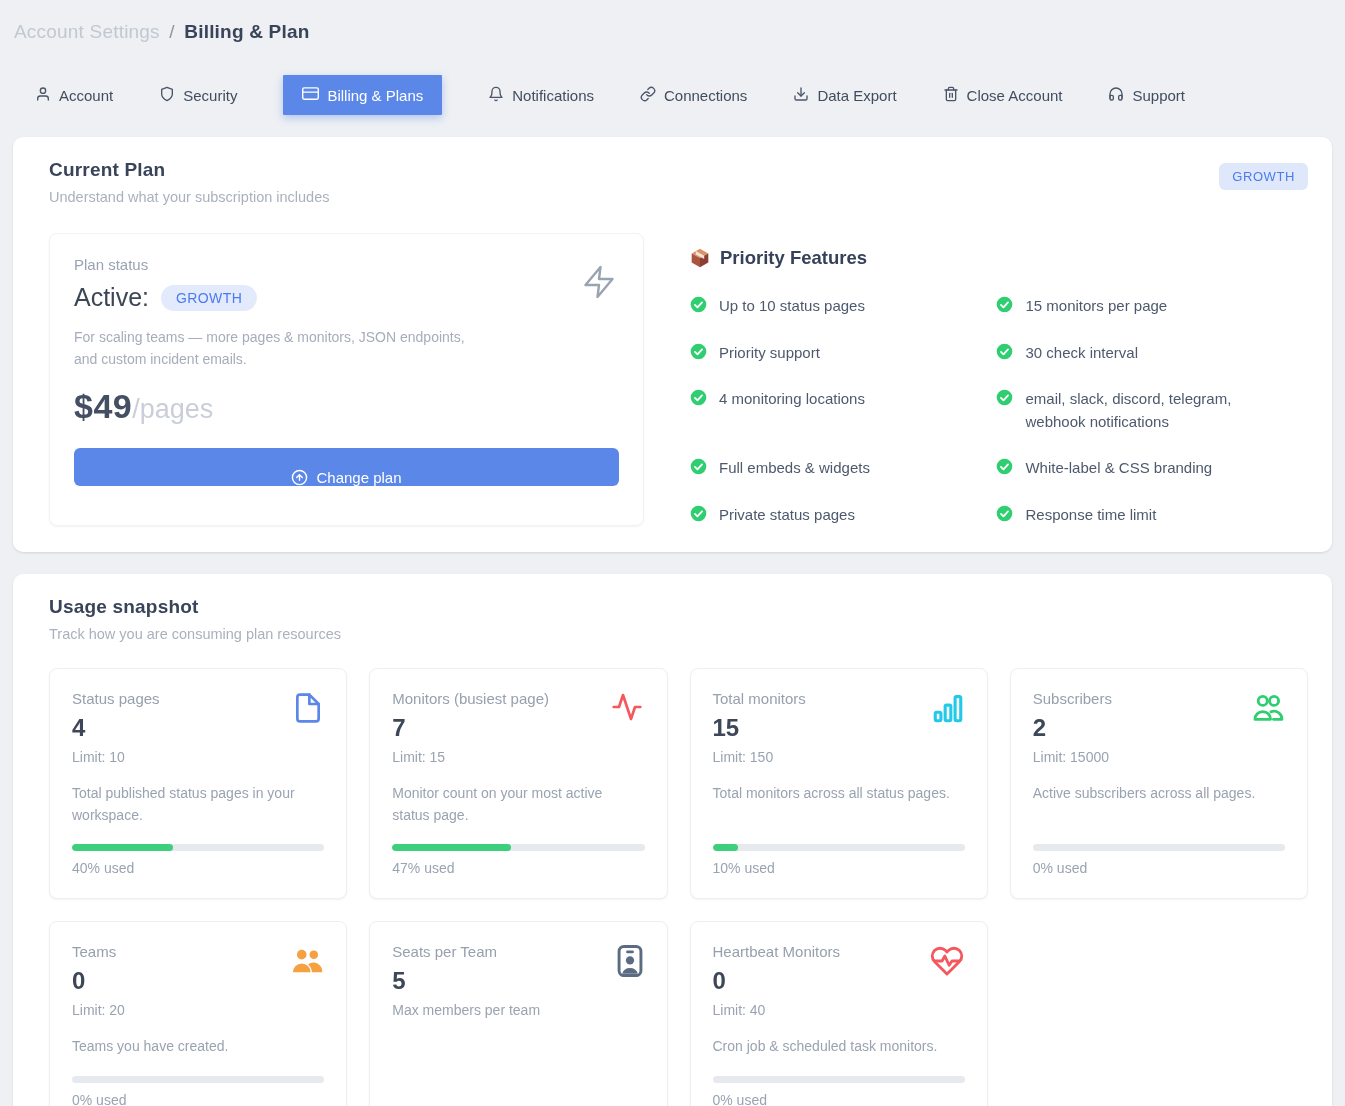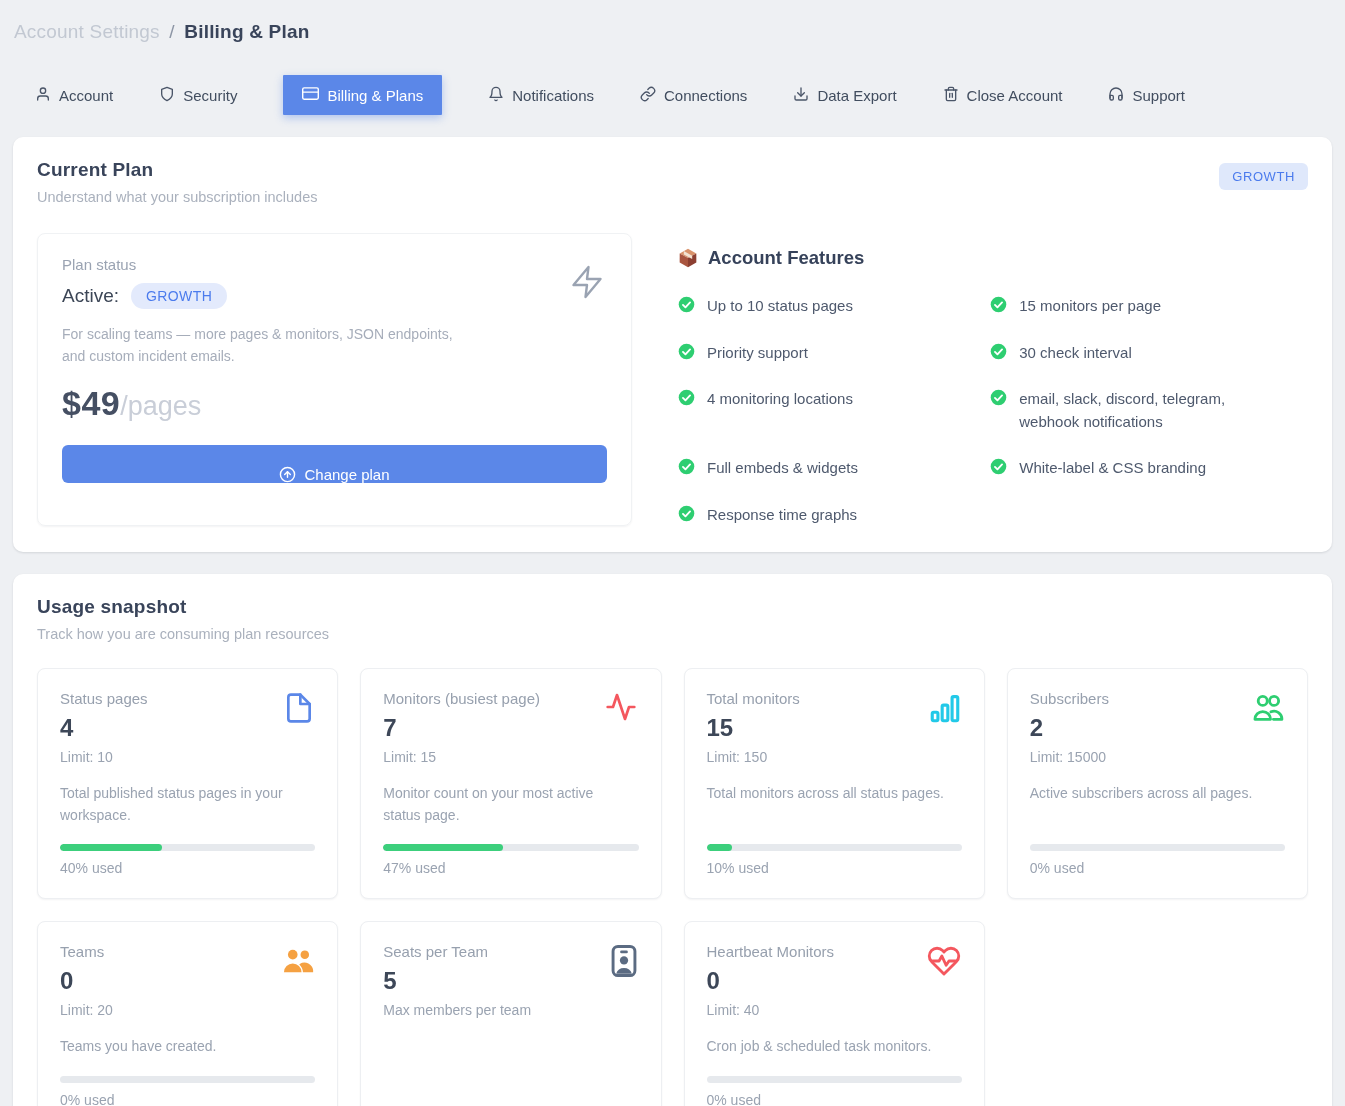--- a/index.html
+++ b/index.html
@@ -24,41 +24,41 @@
   .tab svg { flex:0 0 auto; }
   .tab.active {
     background:#5b87e8; color:#ffffff; padding:10px 19px; border-radius:1px;
     box-shadow:0 3px 8px rgba(91,135,232,.42); font-weight:500;
   }
 
   
   .panel {
     background:#fff; border-radius:10px; margin-top:22px;
     box-shadow:0 1px 3px rgba(16,24,40,.07), 0 1px 2px rgba(16,24,40,.05);
-    padding:22px 24px 26px 24px;
+    padding:22px 24px 26px 36px;
   }
   .panel-head { display:flex; justify-content:space-between; align-items:flex-start; }
   .panel-title { font-size:19px; font-weight:700; color:#39445a; letter-spacing:.2px; }
   .panel-sub { font-size:14.5px; color:#aab1bd; margin-top:8px; }
   .plan-chip {
     background:#dfe8fb; color:#4b7bed; font-size:13px; font-weight:500;
     padding:6px 13px; border-radius:6px; letter-spacing:.6px; margin-top:4px;
   }
 
   
   .plan-body { display:flex; gap:46px; margin-top:28px; }
   .status-card {
     width:595px; flex:0 0 auto; position:relative;
     border:1px solid #f0f2f4; border-radius:8px;
     box-shadow:0 1px 2px rgba(16,24,40,.05);
     padding:22px 24px 28px 24px;
   }
   .status-label { font-size:15px; color:#9aa3b2; }
   .status-line { display:flex; align-items:center; gap:12px; margin-top:10px; }
-  .status-active { font-size:19px; color:#3c4656; font-weight:500; }
+  .status-active { font-size:25px; color:#3c4656; font-weight:500; }
   .status-pill {
     background:#e3eafc; color:#4b7bed; font-size:14px; font-weight:500;
     padding:5px 15px; border-radius:999px; letter-spacing:.4px;
   }
   .status-desc { font-size:14px; color:#a6adba; margin-top:14px; line-height:1.6; max-width:410px; }
   .price-line { margin-top:16px; display:flex; align-items:baseline; }
   .price { font-size:34px; font-weight:700; color:#454f63; letter-spacing:.5px; }
   .period { font-size:27px; color:#c9ced8; font-weight:400; }
   .zap { position:absolute; top:30px; right:26px; }
   .change-btn {
@@ -208,21 +208,21 @@
       <div class="features">
         <div class="features-head">
           <span style="display:flex">
             <svg width="20" height="20" viewBox="0 0 24 24">
                 <polygon points="12 1 22 6.5 12 12 2 6.5" fill="#d9936b"></polygon>
                 <polygon points="2 6.5 12 12 12 23 2 17.5" fill="#a9553f"></polygon>
                 <polygon points="22 6.5 12 12 12 23 22 17.5" fill="#8c3f31"></polygon>
                 <polygon points="7 3.7 17 9.2 17 13.2 7 7.7" fill="#f3e4d3"></polygon>
               </svg>
           </span>
-          <span>Account Features</span>
+          <span>Priority Features</span>
         </div>
         <div class="features-grid">
           <div class="feature">
               <svg width="17" height="17" viewBox="0 0 24 24">
                 <circle cx="12" cy="12" r="11" fill="#2ece71"></circle>
                 <polyline points="7 12.5 10.5 16 17 9" fill="none" stroke="#fff" stroke-width="2.6" stroke-linecap="round" stroke-linejoin="round"></polyline>
               </svg>
               <span>Up to 10 status pages</span>
             </div>
           <div class="feature">
@@ -272,21 +272,28 @@
                 <circle cx="12" cy="12" r="11" fill="#2ece71"></circle>
                 <polyline points="7 12.5 10.5 16 17 9" fill="none" stroke="#fff" stroke-width="2.6" stroke-linecap="round" stroke-linejoin="round"></polyline>
               </svg>
               <span>White-label &amp; CSS branding</span>
             </div>
           <div class="feature">
               <svg width="17" height="17" viewBox="0 0 24 24">
                 <circle cx="12" cy="12" r="11" fill="#2ece71"></circle>
                 <polyline points="7 12.5 10.5 16 17 9" fill="none" stroke="#fff" stroke-width="2.6" stroke-linecap="round" stroke-linejoin="round"></polyline>
               </svg>
-              <span>Response time graphs</span>
+              <span>Private status pages</span>
+            </div>
+          <div class="feature">
+              <svg width="17" height="17" viewBox="0 0 24 24">
+                <circle cx="12" cy="12" r="11" fill="#2ece71"></circle>
+                <polyline points="7 12.5 10.5 16 17 9" fill="none" stroke="#fff" stroke-width="2.6" stroke-linecap="round" stroke-linejoin="round"></polyline>
+              </svg>
+              <span>Response time limit</span>
             </div>
         </div>
       </div>
     </div>
   </div>
 
   <div class="panel" style="padding-bottom:30px;">
     <div class="panel-head">
       <div>
         <div class="panel-title">Usage snapshot</div>

